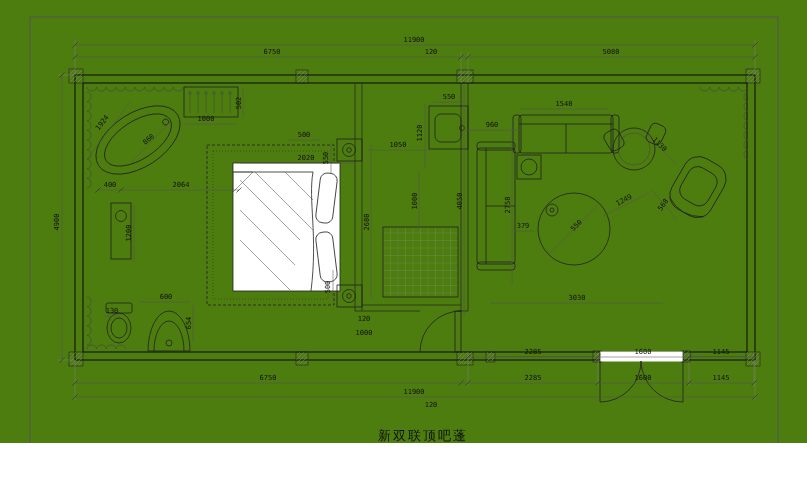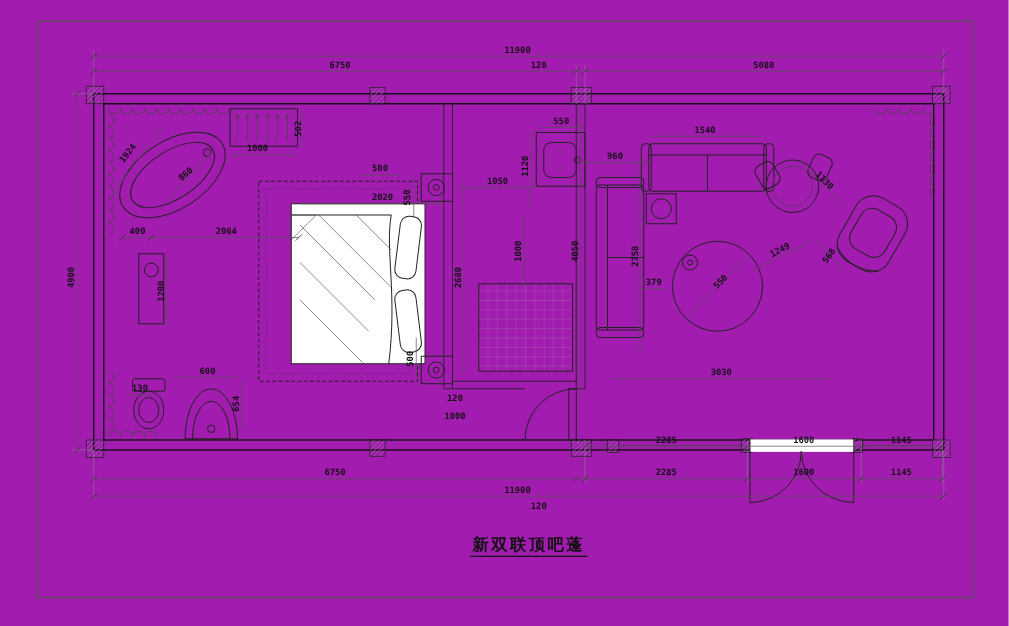--- a/index.html
+++ b/index.html
@@ -1,16 +1,16 @@
 <!DOCTYPE html>
 <html><head>
 <meta charset="utf-8">
 <style>
   html,body{margin:0;padding:0;background:#ffffff;}
-  .canvas{position:relative;width:807px;height:501px;background:#a21caf;overflow:hidden;font-weight:bold;}
+  .canvas{position:relative;width:807px;height:443px;background:#4d7c0f;overflow:hidden;}
   svg{display:block;}
   .frame{fill:none;stroke:#555;stroke-width:1;}
   .wl{fill:none;stroke:#111;stroke-width:1.1;}
   .thin{fill:none;stroke:#222;stroke-width:.7;}
   .fur{fill:#fff;stroke:#222;stroke-width:.8;}
   .furn{fill:none;stroke:#222;stroke-width:.8;}
   .lite{fill:none;stroke:#444;stroke-width:.5;}
   .dimln{fill:none;stroke:#555;stroke-width:.55;}
   .ticks{fill:none;stroke:#333;stroke-width:.7;}
   .ext{fill:none;stroke:#888;stroke-width:.4;}

